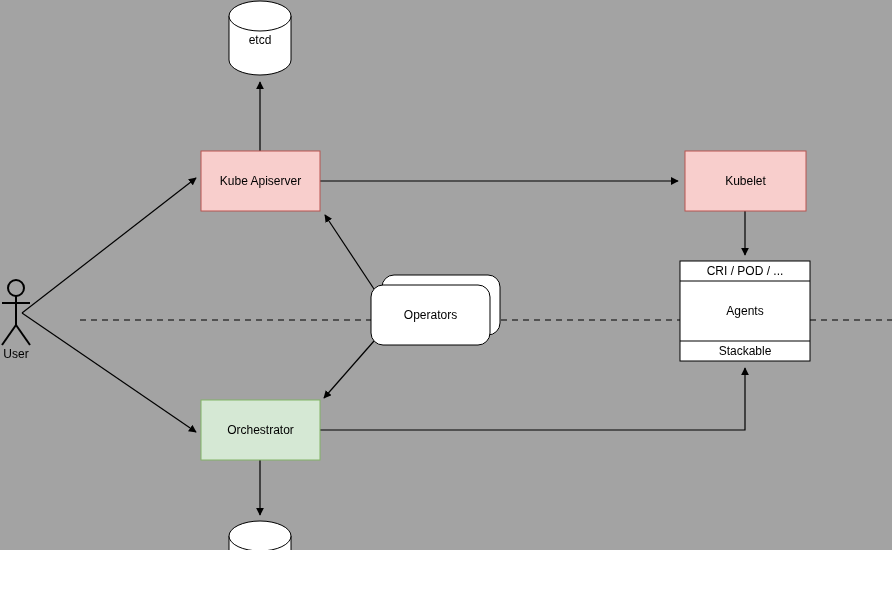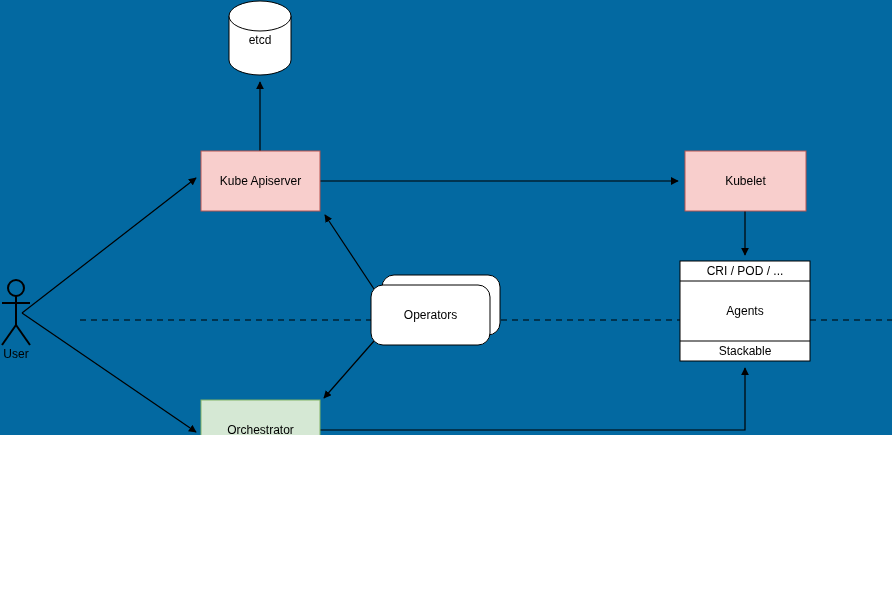--- a/index.html
+++ b/index.html
@@ -3,22 +3,22 @@
 <meta charset="utf-8">
 <style>
   html, body {
     margin: 0;
     padding: 0;
     background: #ffffff;
   }
   #canvas {
     position: relative;
     width: 892px;
-    height: 435px;
-    background: #0369a1;
+    height: 550px;
+    background: #a3a3a3;
     overflow: hidden;
     font-family: "Liberation Sans", sans-serif;
   }
   svg.diagram {
     position: absolute;
     top: 0;
     left: 0;
     width: 892px;
     height: 601px;
   }

